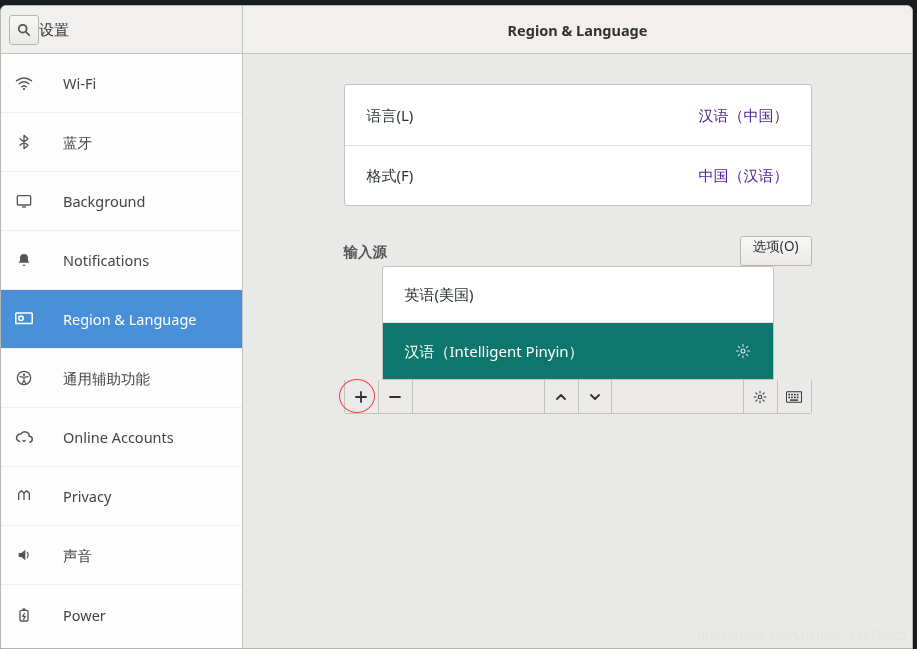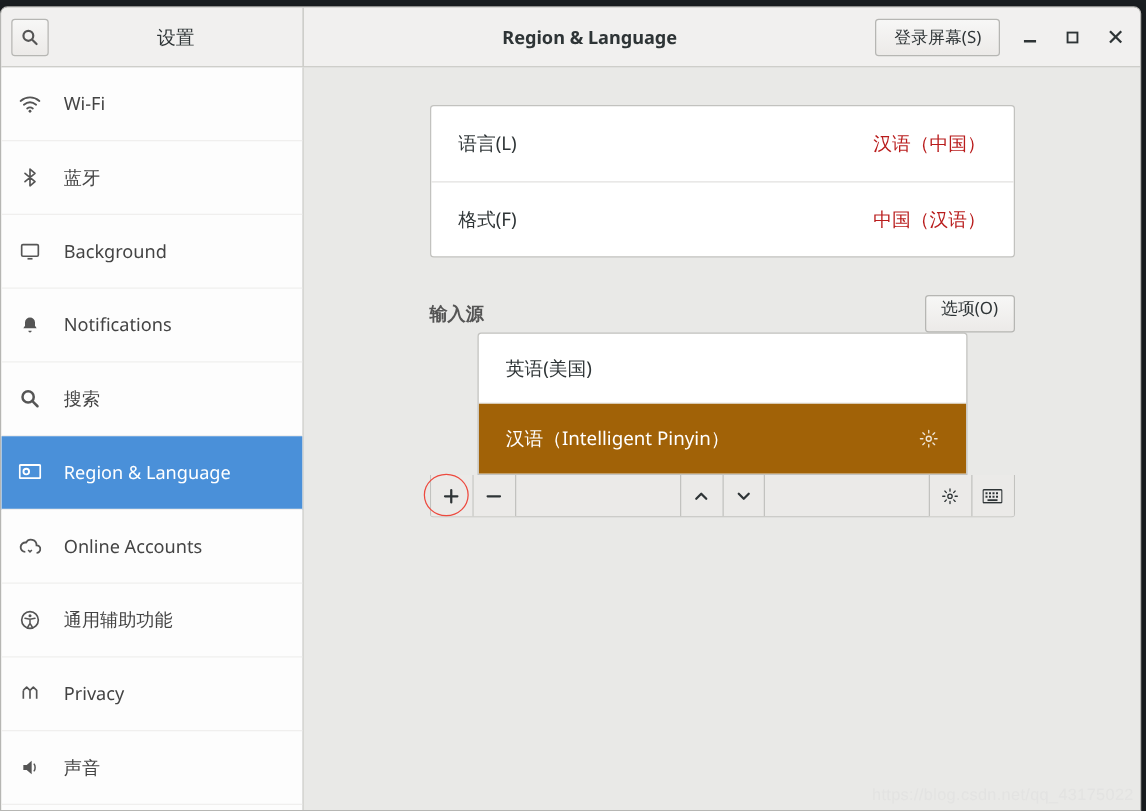--- a/index.html
+++ b/index.html
@@ -12,50 +12,50 @@
     border:1px solid #b6b6b3;
     border-radius:6px 6px 0 0;
     overflow:hidden;
     box-shadow:0 2px 6px rgba(0,0,0,0.3);
   }
 
   
   .titlebar { height:48px; background:#f1f0ef; border-bottom:1px solid #c2c2bf; display:flex; align-items:center; }
   .tb-left { display:flex; align-items:center; width:242px; border-right:1px solid #c2c2bf; height:100%; padding-left:8px; }
   .search-btn { width:30px; height:30px; border:1px solid #b6b6b3; border-radius:3px; background:linear-gradient(#f7f7f6,#eceae8); display:flex; align-items:center; justify-content:center; cursor:pointer; }
-  .settings-title { flex:1; text-align:center; font-size:15px; color:#2e3436; }
+  .settings-title { flex:1; text-align:left; font-size:15px; color:#2e3436; }
   .tb-center { flex:1; display:flex; align-items:center; justify-content:center; font-weight:bold; font-size:14.5px; }
   .tb-right { display:flex; align-items:center; padding-right:10px; gap:14px; }
   .login-btn { height:30px; padding:0 14px; border:1px solid #b6b6b3; border-radius:3px; background:linear-gradient(#f7f7f6,#eceae8); display:flex; align-items:center; cursor:pointer; font-size:13.5px; }
   .win-btn { width:20px; height:20px; display:flex; align-items:center; justify-content:center; cursor:pointer; }
 
   
   .body { display:flex; height:calc(100% - 48px); }
   .sidebar { width:242px; background:#fdfdfd; border-right:1px solid #c2c2bf; overflow:hidden; }
-  .sidebar-item { height:59px; display:flex; align-items:center; gap:18px; padding:0 14px; cursor:pointer; color:#444; border-bottom:1px solid #f0efee; }
+  .sidebar-item { height:59px; display:flex; align-items:center; gap:30px; padding:0 14px; cursor:pointer; color:#444; border-bottom:1px solid #f0efee; }
   .sidebar-item.selected { background:#4a90d9; color:#fff; }
   .sidebar-item .icon { width:18px; height:18px; display:flex; align-items:center; justify-content:center; color:#555; }
   .sidebar-item.selected .icon { color:#fff; }
   .sidebar-item .lbl { font-size:14.5px; }
 
   .content { flex:1; background:#e9e9e7; padding:30px 40px 0 40px; position:relative; }
 
   .card { width:468px; margin:0 auto; border:1px solid #c2c2bf; background:#fff; border-radius:3px; overflow:hidden; }
   .row { display:flex; align-items:center; height:60px; padding:0 22px; cursor:pointer; }
   .row + .row { border-top:1px solid #e2e1df;align-items:center; }
   .row-label { flex:1; font-size:15px; color:#2e3436; }
-  .row-value { font-size:15px; color:#b91c1c; }
+  .row-value { font-size:15px; color:#4c1d95; }
 
   .section-header { width:468px; margin:30px auto 0; display:flex; align-items:center; }
   .section-title { flex:1; font-size:14.5px; font-weight:bold; color:#555; }
   .options-btn { height:30px; padding:0 12px; border:1px solid #b6b6b3; border-radius:3px; background:linear-gradient(#f7f7f6,#eceae8); cursor:pointer; font-size:13.5px; }
 
   .sources-card { width:392px; margin:0 auto; border:1px solid #c2c2bf; background:#fff; border-radius:3px 3px 0 0; overflow:hidden; }
   .source-row { height:56px; display:flex; align-items:center; padding:0 22px; cursor:pointer; border-bottom:1px solid #e8e7e5; font-size:15px; }
-  .source-row.selected { background:#a16207; color:#fff; border-bottom:none;gap:24px; }
+  .source-row.selected { background:#0f766e; color:#fff; border-bottom:none;gap:24px; }
   .source-row .spacer { flex:1; }
   .source-gear { width:16px; height:16px; opacity:0.85; }
 
   .toolbar { width:468px; margin:0 auto; height:34px; border:1px solid #c2c2bf; border-top:none; background:#ebeae8; display:flex; align-items:stretch; border-radius:0 0 3px 3px; }
   .tb-btn { width:34px; border-right:1px solid #c2c2bf; display:flex; align-items:center; justify-content:center; cursor:pointer; background:#ebeae8; }
   .tb-gap { flex:1; }
   .tb-group { display:flex; }
   .tb-btn-right { width:34px; border-left:1px solid #c2c2bf; display:flex; align-items:center; justify-content:center; cursor:pointer; background:#ebeae8; }
   .tb-btn-mid  { width:34px; border-left:1px solid #c2c2bf; border-right:1px solid #c2c2bf; display:flex; align-items:center; justify-content:center; cursor:pointer; }
 
@@ -76,47 +76,20 @@
         <span>
           <svg width="14" height="14" viewBox="0 0 16 16">
               <circle cx="6.5" cy="6.5" r="4.5" fill="none" stroke="#555" stroke-width="2"></circle>
               <line x1="10.5" y1="10.5" x2="14" y2="14" stroke="#555" stroke-width="2" stroke-linecap="round"></line>
             </svg>
         </span>
       </div>
       <div class="settings-title">设置</div>
     </div>
     <div class="tb-center">Region &amp; Language</div>
-    <div class="tb-right">
-      <div class="login-btn">
-        <span>登录屏幕(S)</span>
-      </div>
-      <div class="win-btn">
-        <span>
-            <svg width="10" height="10">
-              <rect x="0" y="7" width="10" height="2" fill="#2e3436"></rect>
-            </svg>
-          </span>
-      </div>
-      <div class="win-btn">
-        <span>
-            <svg width="10" height="10">
-              <rect x="1" y="1" width="8" height="8" fill="none" stroke="#2e3436" stroke-width="1.6"></rect>
-            </svg>
-          </span>
-      </div>
-      <div class="win-btn">
-        <span>
-            <svg width="11" height="11">
-              <line x1="1" y1="1" x2="10" y2="10" stroke="#2e3436" stroke-width="1.8"></line>
-              <line x1="10" y1="1" x2="1" y2="10" stroke="#2e3436" stroke-width="1.8"></line>
-            </svg>
-          </span>
-      </div>
-    </div>
   </div>
 
   <div class="body">
 
     <div class="sidebar">
       <div class="sidebar-item">
         <span class="icon">
             <svg width="18" height="18" viewBox="0 0 24 24">
               <path d="M2 9c6-5 14-5 20 0" fill="none" stroke="currentColor" stroke-width="2" stroke-linecap="round"></path>
               <path d="M5.5 13c4-3.2 9-3.2 13 0" fill="none" stroke="currentColor" stroke-width="2" stroke-linecap="round"></path>
@@ -145,56 +118,47 @@
       </div>
       <div class="sidebar-item">
         <span class="icon">
             <svg width="16" height="16" viewBox="0 0 24 24">
               <path d="M12 3a6 6 0 0 0-6 6v4l-2 3h16l-2-3V9a6 6 0 0 0-6-6z" fill="currentColor"></path>
               <path d="M10 19a2 2 0 0 0 4 0" fill="currentColor"></path>
             </svg>
           </span>
         <span class="lbl">Notifications</span>
       </div>
-      <div class="sidebar-item">
-        <span class="icon">
-            <svg width="16" height="16" viewBox="0 0 16 16">
-              <circle cx="6.5" cy="6.5" r="4.5" fill="none" stroke="currentColor" stroke-width="2"></circle>
-              <line x1="10.5" y1="10.5" x2="14" y2="14" stroke="currentColor" stroke-width="2" stroke-linecap="round"></line>
-            </svg>
-          </span>
-        <span class="lbl">搜索</span>
-      </div>
       <div class="sidebar-item selected">
         <span class="icon">
             <svg width="18" height="16" viewBox="0 0 24 20">
               <rect x="1" y="2" width="22" height="14" rx="1" fill="none" stroke="currentColor" stroke-width="2"></rect>
               <circle cx="8" cy="9" r="3" fill="none" stroke="currentColor" stroke-width="2"></circle>
             </svg>
           </span>
         <span class="lbl">Region &amp; Language</span>
       </div>
       <div class="sidebar-item">
         <span class="icon">
+            <svg width="16" height="16" viewBox="0 0 24 24">
+              <circle cx="12" cy="12" r="10" fill="none" stroke="currentColor" stroke-width="2"></circle>
+              <circle cx="12" cy="7" r="1.8" fill="currentColor"></circle>
+              <path d="M6 10l6 1 6-1M12 11v5m0 0l-3 5m3-5l3 5" stroke="currentColor" stroke-width="1.8" fill="none" stroke-linecap="round"></path>
+            </svg>
+          </span>
+        <span class="lbl">通用辅助功能</span>
+      </div>
+      <div class="sidebar-item">
+        <span class="icon">
             <svg width="18" height="16" viewBox="0 0 24 20">
               <path d="M7 16a5 5 0 1 1 .8-9.94A6 6 0 0 1 19 9a4 4 0 0 1 0 8" fill="none" stroke="currentColor" stroke-width="2"></path>
               <path d="M10 14l2 2 2-2" fill="none" stroke="currentColor" stroke-width="1.6"></path>
             </svg>
           </span>
         <span class="lbl">Online Accounts</span>
-      </div>
-      <div class="sidebar-item">
-        <span class="icon">
-            <svg width="16" height="16" viewBox="0 0 24 24">
-              <circle cx="12" cy="12" r="10" fill="none" stroke="currentColor" stroke-width="2"></circle>
-              <circle cx="12" cy="7" r="1.8" fill="currentColor"></circle>
-              <path d="M6 10l6 1 6-1M12 11v5m0 0l-3 5m3-5l3 5" stroke="currentColor" stroke-width="1.8" fill="none" stroke-linecap="round"></path>
-            </svg>
-          </span>
-        <span class="lbl">通用辅助功能</span>
       </div>
       <div class="sidebar-item">
         <span class="icon">
             <svg width="16" height="16" viewBox="0 0 24 24">
               <path d="M4 18V8m0 0l4-4 4 4m0 0v10m0-10l4-4 4 4v10" fill="none" stroke="currentColor" stroke-width="2" stroke-linejoin="round"></path>
             </svg>
           </span>
         <span class="lbl">Privacy</span>
       </div>
       <div class="sidebar-item">

